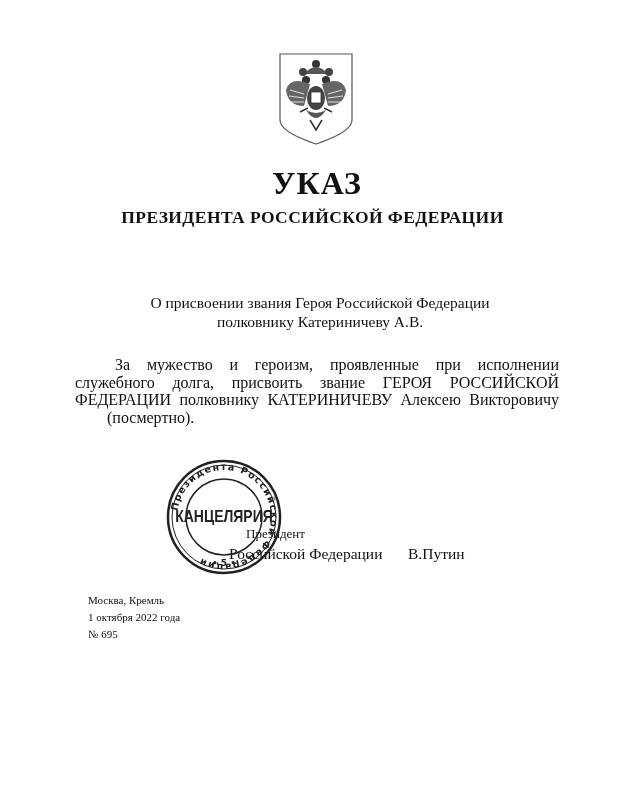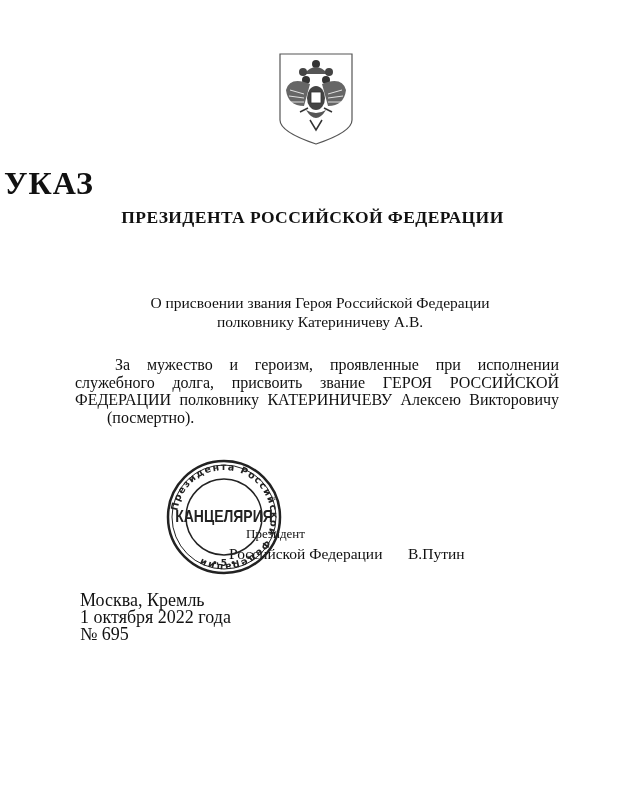--- a/index.html
+++ b/index.html
@@ -1,33 +1,33 @@
 <!DOCTYPE html>
 <html><head>
 <meta charset="utf-8">
 <style>
   html, body { margin:0; padding:0; background:#ffffff; }
   body { width:625px; height:800px; position:relative; overflow:hidden;
          font-family:"Liberation Serif", "DejaVu Serif", serif; color:#111; }
   .emblem { position:absolute; left:276px; top:50px; width:80px; height:96px; }
-  .title { position:absolute; left:4px; width:606px; top:165px;
+  .title { position:absolute; left:14px; width:606px; text-align:center; top:165px;
            font-size:32px; font-weight:bold; letter-spacing:1px; }
   .subtitle { position:absolute; left:0; width:625px; text-align:center; top:207px;
               font-size:17.5px; font-weight:bold; letter-spacing:0.4px; }
   .heading { position:absolute; left:100px; width:440px; text-align:center; top:293px;
              font-size:15.5px; font-weight:normal; line-height:19px; }
   .body { position:absolute; left:75px; width:484px; top:356px; font-size:16px;
           line-height:17.5px; text-align:justify; text-align-last:left; }
   .body span.line { display:block; text-align:justify; text-align-last:justify; }
   .body span.line.last { text-align-last:left;margin-left:32px; }
   .body span.line.first { text-indent:40px; }
   .sig1 { position:absolute; left:246px; top:526px; font-size:13px; }
   .sig2 { position:absolute; left:229px; top:545px; font-size:15.5px; }
   .sig-name { position:absolute; left:408px; top:545px; font-size:15.5px;text-align:center; }
-  .footer { position:absolute; left:80px; top:592px; font-size:18px; line-height:17px; }
+  .footer { position:absolute; left:88px; top:592px; font-size:11px; line-height:17px; }
   .stamp { position:absolute; left:165px; top:458px; width:118px; height:118px; }
 </style>
 </head>
 <body>
 
 <div>
 
   <svg class="emblem" viewBox="0 0 80 96">
     <path d="M4 4 H76 V70 Q76 82 40 94 Q4 82 4 70 Z" fill="none" stroke="#555" stroke-width="1.2"></path>
 

